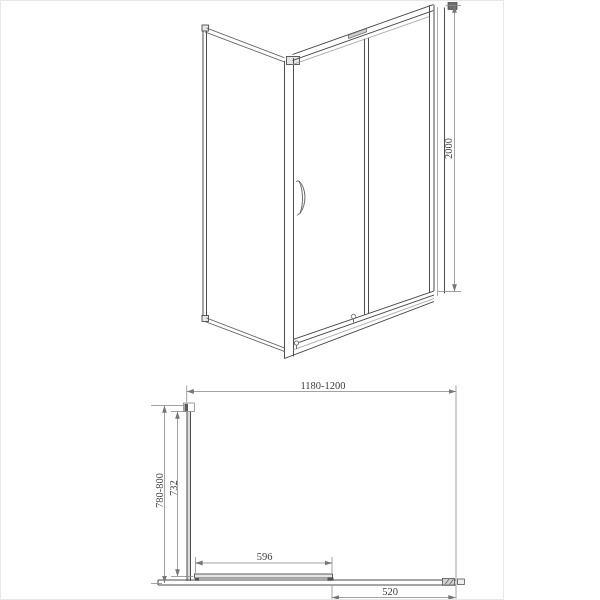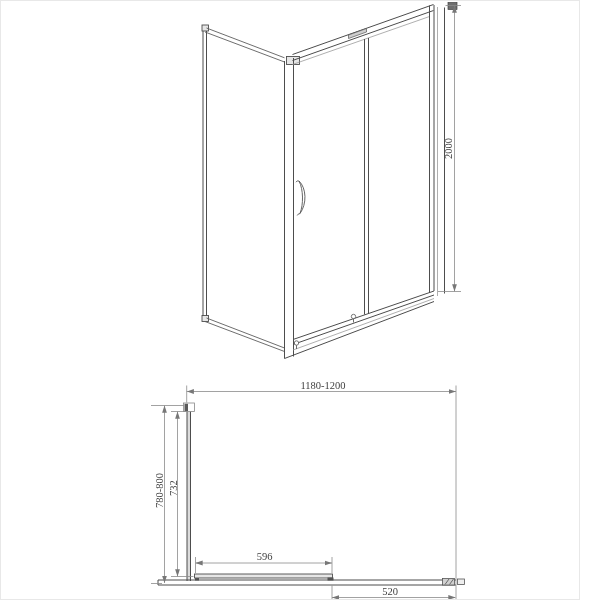--- a/index.html
+++ b/index.html
@@ -1,18 +1,18 @@
 <!DOCTYPE html>
 <html><head>
 <meta charset="utf-8">
 <style>
   html,body{margin:0;padding:0;background:#fff;}
   .canvas{
     position:relative;
-    width:580px;height:600px;
+    width:504px;height:600px;
     background:#ffffff;
     border:1px solid #e8e8e8;
     box-sizing:border-box;
     font-family:"Liberation Serif", serif;
     overflow:hidden;
     text-align:right;
   }
   svg{display:block;}
   .ol{stroke:#4d4d4d;stroke-width:1;fill:none;stroke-linecap:butt;}
   .ol-med{stroke:#5d5d5d;stroke-width:0.9;fill:none;}

